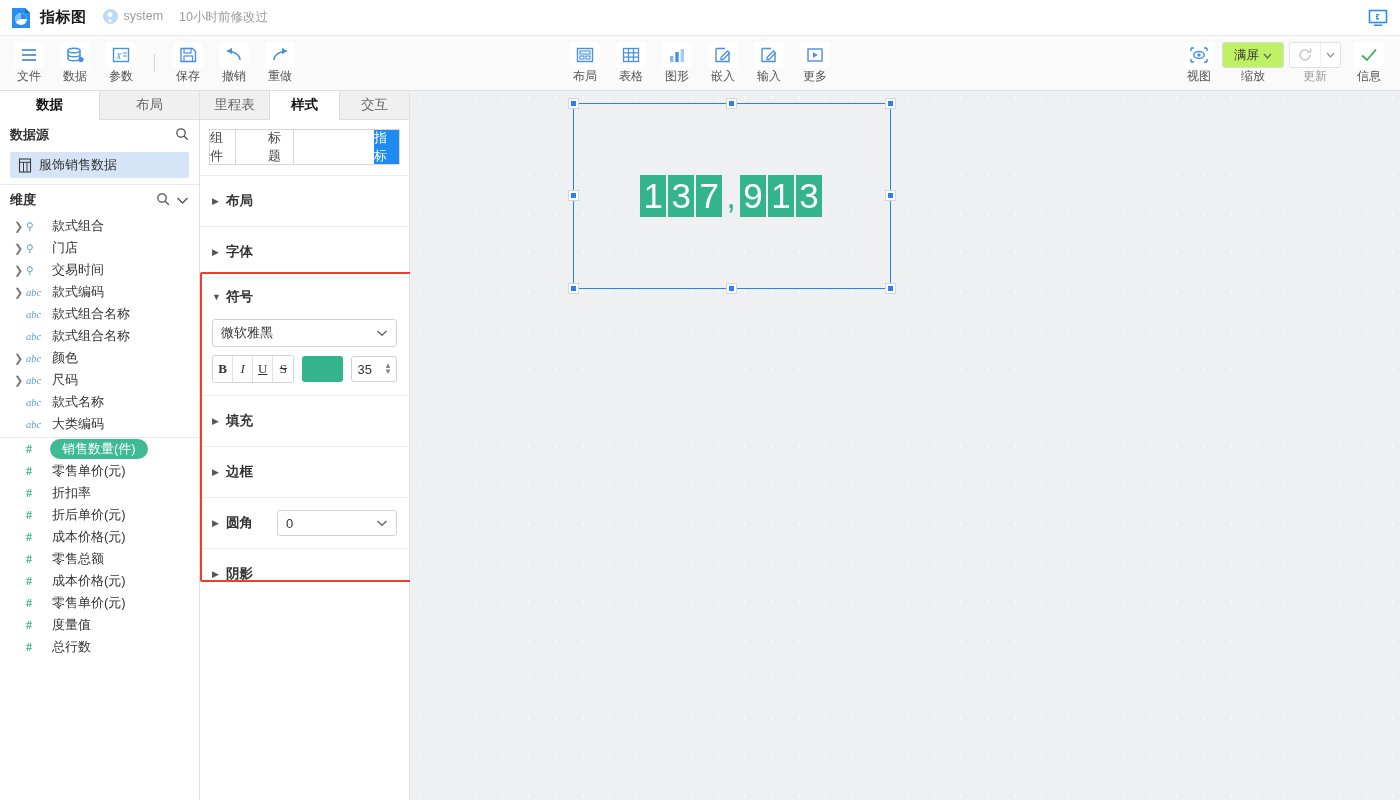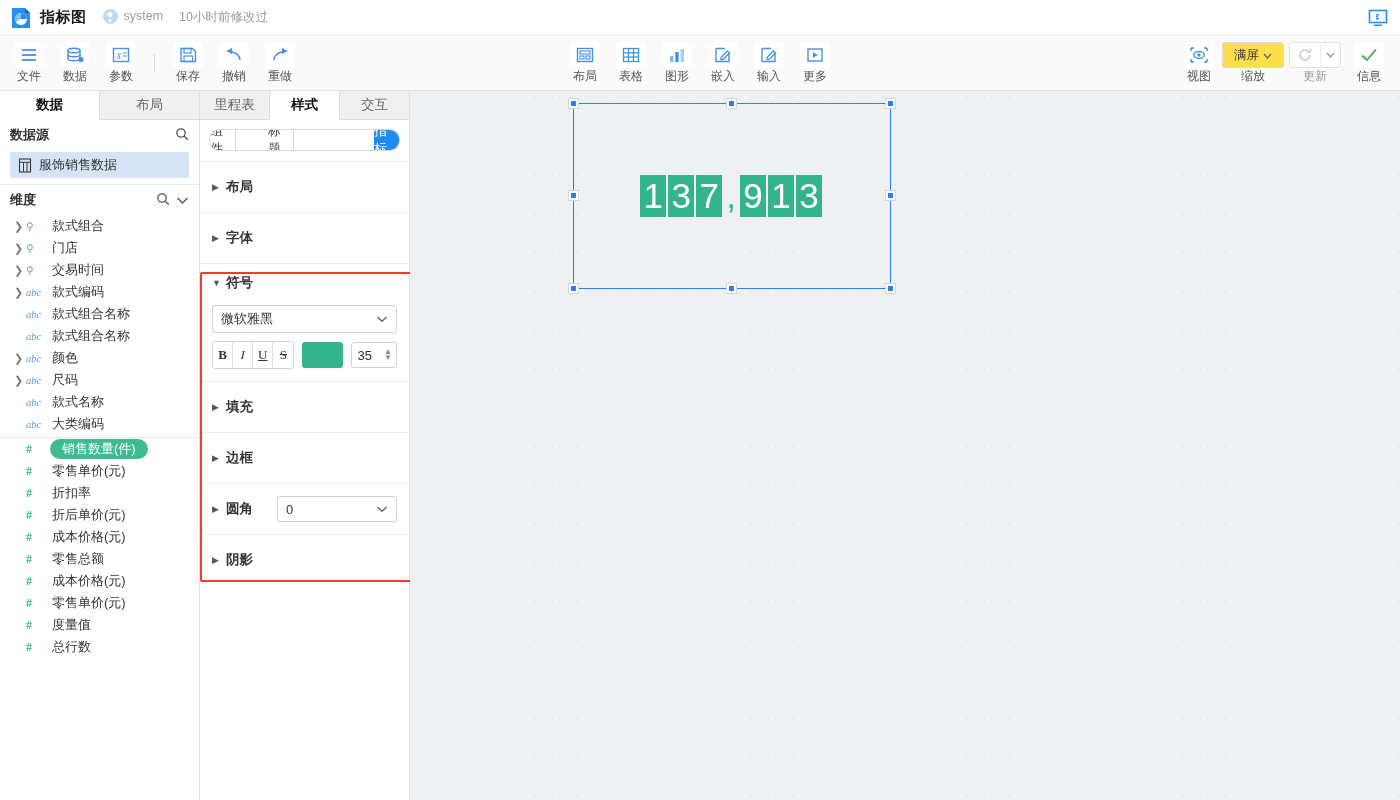--- a/index.html
+++ b/index.html
@@ -94,21 +94,21 @@
   .tb-item .lb { font-size: 12px; color: #555; line-height: 1.1; }
   .tb-sep {
     width: 1px; height: 18px;
     background: #d8d8d8;
     margin: 0 10px;
     align-self: center;
   }
   .tb-wide { width: 62px; }
   .zoom-select {
     width: 62px; height: 26px;
-    background: #fde047;
+    background: #bef264;
     border: 1px solid #d9d9d9;
     border-radius: 3px;
     display: flex; align-items: center; justify-content: center;
     gap: 4px;
     font-size: 12.5px; color: #333;
   }
   .refresh-split {
     display: flex; align-items: center;
     height: 26px;
     background: #fff; border: 1px solid #e2e2e2; border-radius: 3px;
@@ -208,23 +208,23 @@
   #mid-pane {
     width: 210px;
     border-right: 1px solid #e0e0e0;
     background: #fff;
     display: flex; flex-direction: column;
     position: relative;
   }
   .seg-wrap { padding: 9px 9px 10px 9px; }
   .segmented {
     display: flex;
-    height: 22px;
+    height: 36px;
     border: 1px solid #d6d6d6;
-    border-radius: 10px;
+    border-radius: 0;
     overflow: hidden;
     gap: 32px;
   }
   .segmented .seg {
     flex: 1;
     display: flex; align-items: center; justify-content: center;
     font-size: 13px; color: #444;
     background: #fff;
     border-right: 1px solid #d6d6d6;
     cursor: pointer;

